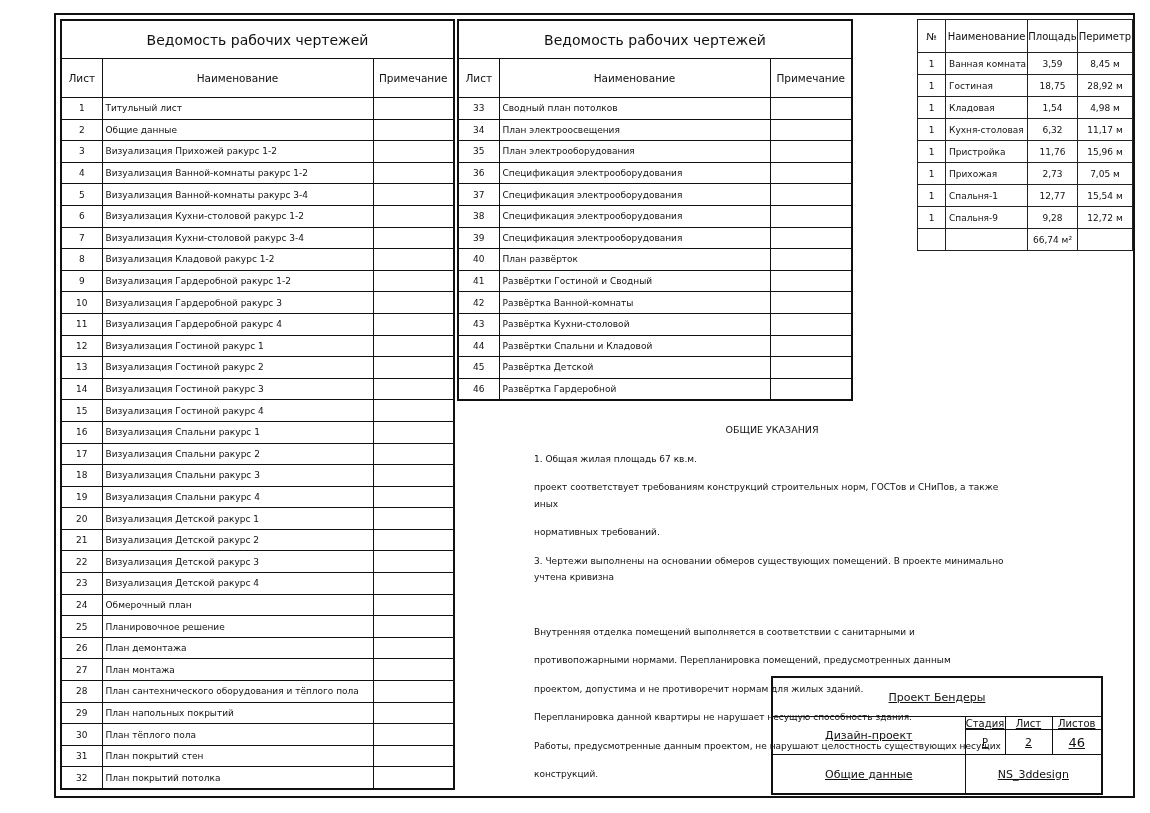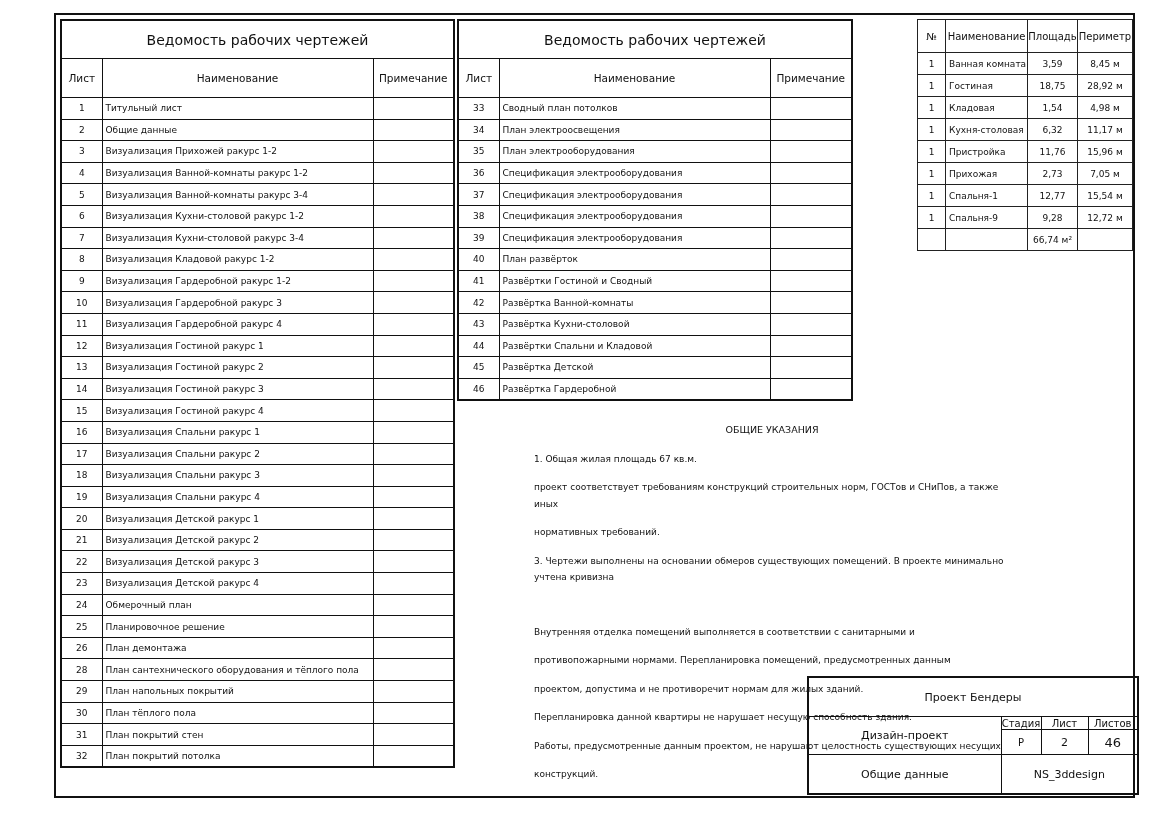--- a/index.html
+++ b/index.html
@@ -19,21 +19,21 @@
   #tbl-mid { left:457px; top:19px; width:394px; border:2px solid #111; }
   .rooms { left:917px; top:19px; width:215px; }
   .rooms td, .rooms th { font-size:9px; height:21px; border:1px solid #222; }
   .rooms th { height:32px; font-size:10px; }
   .rooms td.c { text-align:center; }
   .rooms td.l { text-align:left; padding-left:3px; }
   .notes { position:absolute; left:522px; top:422px; width:500px; font-size:9px; line-height:16.5px; }
   .notes .heading { text-align:center; margin-left:0; width:500px; font-size:9.5px; margin-bottom:8px; padding-left:0; }
   .notes p { margin:12px; }
   .notes .gap { height:14px; }
-  .stamp { left:807px; top:676px; width:330px; border:2px solid #111; }
+  .stamp { left:771px; top:676px; width:330px; border:2px solid #111;text-decoration:underline; }
   .stamp td { border:1.5px solid #111; text-align:center; font-size:11px; }
   .stamp .small { font-size:10px; height:12px; }
 </style>
 </head>
 <body>
 
 <div class="frame"></div>
 
 <table id="tbl-left" class="sheet">
   <colgroup>
@@ -173,20 +173,25 @@
         <td class="name"></td>
       </tr>
       <tr>
         <td class="num">25</td>
         <td class="name">Планировочное решение</td>
         <td class="name"></td>
       </tr>
       <tr>
         <td class="num">26</td>
         <td class="name">План демонтажа</td>
+        <td class="name"></td>
+      </tr>
+      <tr>
+        <td class="num">27</td>
+        <td class="name">План монтажа</td>
         <td class="name"></td>
       </tr>
       <tr>
         <td class="num">28</td>
         <td class="name">План сантехнического оборудования и тёплого пола</td>
         <td class="name"></td>
       </tr>
       <tr>
         <td class="num">29</td>
         <td class="name">План напольных покрытий</td>

